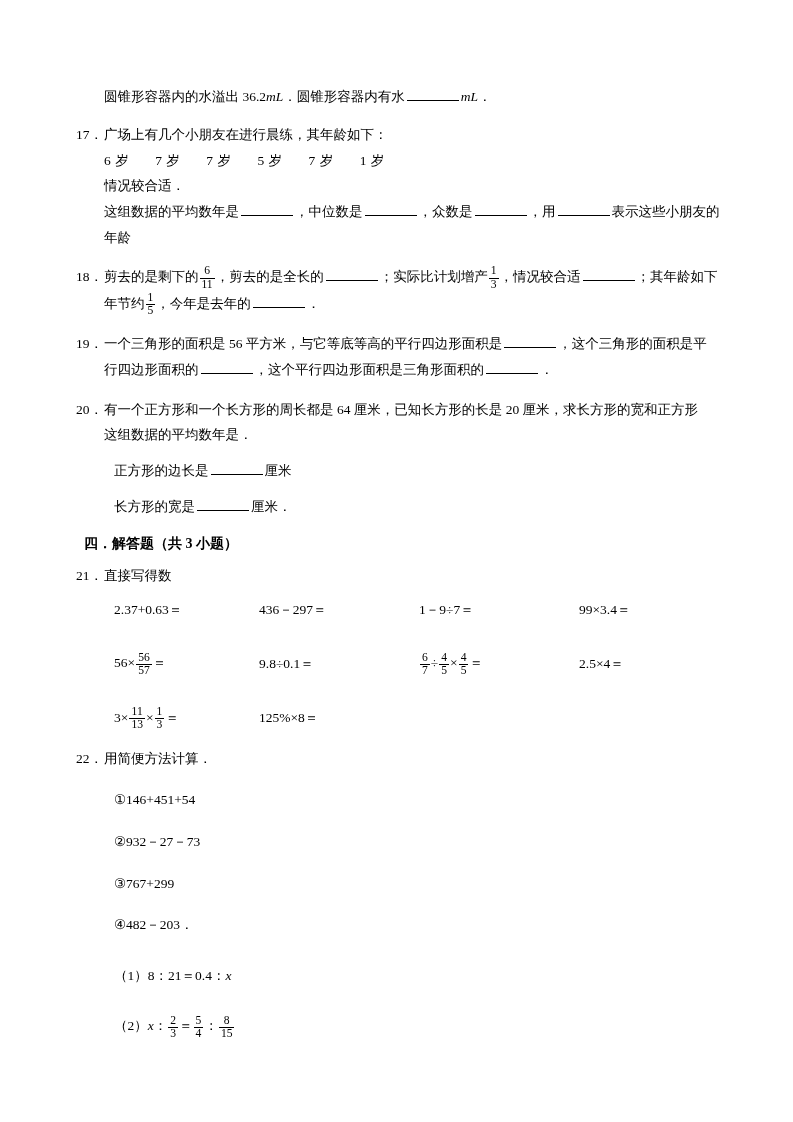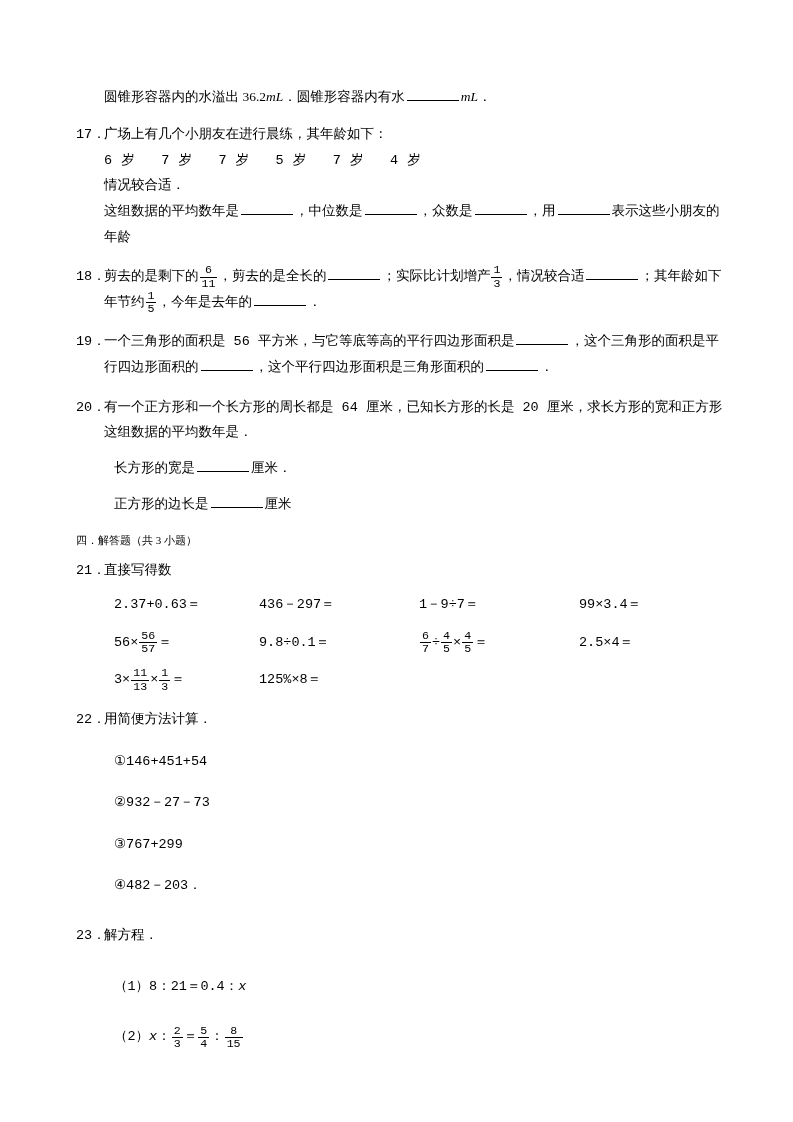--- a/index.html
+++ b/index.html
@@ -19,21 +19,20 @@
   .page {
     position: relative;
     width: 793px;
     height: 1122px;
     box-sizing: border-box;
     padding: 88px 66px 0 76px;
   }
   .q {
     margin-bottom: 14px;
     line-height: 1.9;
-    font-family: Liberation Mono, monospace;
   }
   .qline {
     display: block;
     white-space: normal;
   }
   .num {
     display: inline-block;
     width: 28px;
   }
   .body-indent {
@@ -59,32 +58,32 @@
   .frac .n {
     display: block;
     padding: 0 2px;
     border-bottom: 1px solid #000;
   }
   .frac .d {
     display: block;
     padding: 0 2px;
   }
   .sec-title {
-    font-weight: normal;
-    margin: 16px 0 10px 0;
-    font-size: 11px;
+    font-weight: bold;
+    margin: 16px 0 10px 8px;
+    font-size: 14px;
   }
   .ages {
     letter-spacing: 0.5px;
   }
   .ages span { margin-right: 26px; }
   .calc-grid {
     display: grid;
     grid-template-columns: 145px 160px 160px 160px;
-    row-gap: 12px;
+    row-gap: 28px;
     padding-left: 38px;
     margin-top: 8px;
     align-items: center;
   }
   .calc-item { white-space: nowrap; }
   .simple-item {
     padding-left: 38px;
     margin-top: 16px;
   }
   .eq-item {
@@ -107,21 +106,21 @@
 
   <div class="topline">
     <span>圆锥形容器内的水溢出 36.2</span><i>mL</i><span>．圆锥形容器内有水</span><span class="blank"></span><i>mL</i><span>．</span>
   </div>
 
   <div class="q">
     <div class="qline">
       <span class="num">17．</span><span>广场上有几个小朋友在进行晨练，其年龄如下：</span>
     </div>
     <div class="qline body-indent ages">
-      <span>6 岁</span><span>7 岁</span><span>7 岁</span><span>5 岁</span><span>7 岁</span><span>4 岁</span>
+      <span>6 岁</span><span>7 岁</span><span>7 岁</span><span>5 岁</span><span>7 岁</span><span>1 岁</span>
     </div>
     <div class="qline body-indent">
       <span>情况较合适．</span>
     </div>
     <div class="qline body-indent">
       <span>这组数据的平均数年是</span><span class="blank"></span><span>，中位数是</span><span class="blank"></span><span>，众数是</span><span class="blank"></span><span>，用</span><span class="blank"></span><span>表示这些小朋友的年龄</span>
     </div>
   </div>
 
   <div class="q">
@@ -141,26 +140,26 @@
       <span>行四边形面积的</span><span class="blank"></span><span>，这个平行四边形面积是三角形面积的</span><span class="blank"></span><span>．</span>
     </div>
   </div>
 
   <div class="q">
     <div class="qline">
       <span class="num">20．</span><span>有一个正方形和一个长方形的周长都是 64 厘米，已知长方形的长是 20 厘米，求长方形的宽和正方形</span>
     </div>
     <div class="qline body-indent">
       <span>这组数据的平均数年是．</span>
+    </div>
+    <div class="qline sub">
+      <span>正方形的边长是</span><span class="blank"></span><span>厘米</span>
     </div>
     <div class="qline sub">
       <span>长方形的宽是</span><span class="blank"></span><span>厘米．</span>
-    </div>
-    <div class="qline sub">
-      <span>正方形的边长是</span><span class="blank"></span><span>厘米</span>
     </div>
   </div>
 
   <div class="sec-title">四．解答题（共 3 小题）</div>
 
   <div class="q">
     <div class="qline">
       <span class="num">21．</span><span>直接写得数</span>
     </div>
     <div class="calc-grid">
@@ -191,23 +190,20 @@
     <div class="qline">
       <span class="num">22．</span><span>用简便方法计算．</span>
     </div>
     <div class="simple-item">①146+451+54</div>
     <div class="simple-item">②932－27－73</div>
     <div class="simple-item">③767+299</div>
     <div class="simple-item">④482－203．</div>
   </div>
 
   <div class="q" style="margin-top:24px;">
-    <div class="qline">
-      <span class="num">23．</span><span>解方程．</span>
-    </div>
     <div class="eq-item">
       <span>（1）8：21＝0.4：</span><i>x</i>
     </div>
     <div class="eq-item">
       <span>（2）</span><i>x</i><span>：</span><span class="frac"><span class="n">2</span><span class="d">3</span></span><span>＝</span><span class="frac"><span class="n">5</span><span class="d">4</span></span><span>：</span><span class="frac"><span class="n">8</span><span class="d">15</span></span>
     </div>
   </div>
 
 </div>
 

